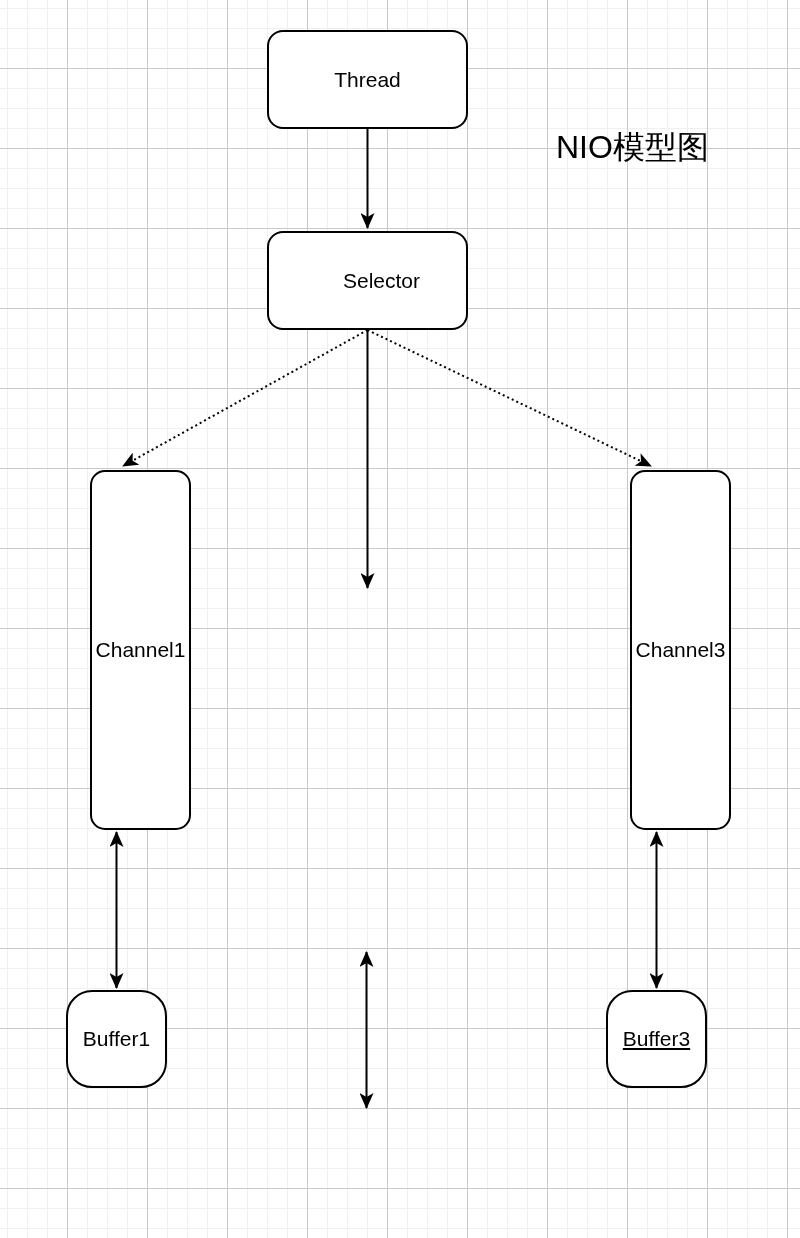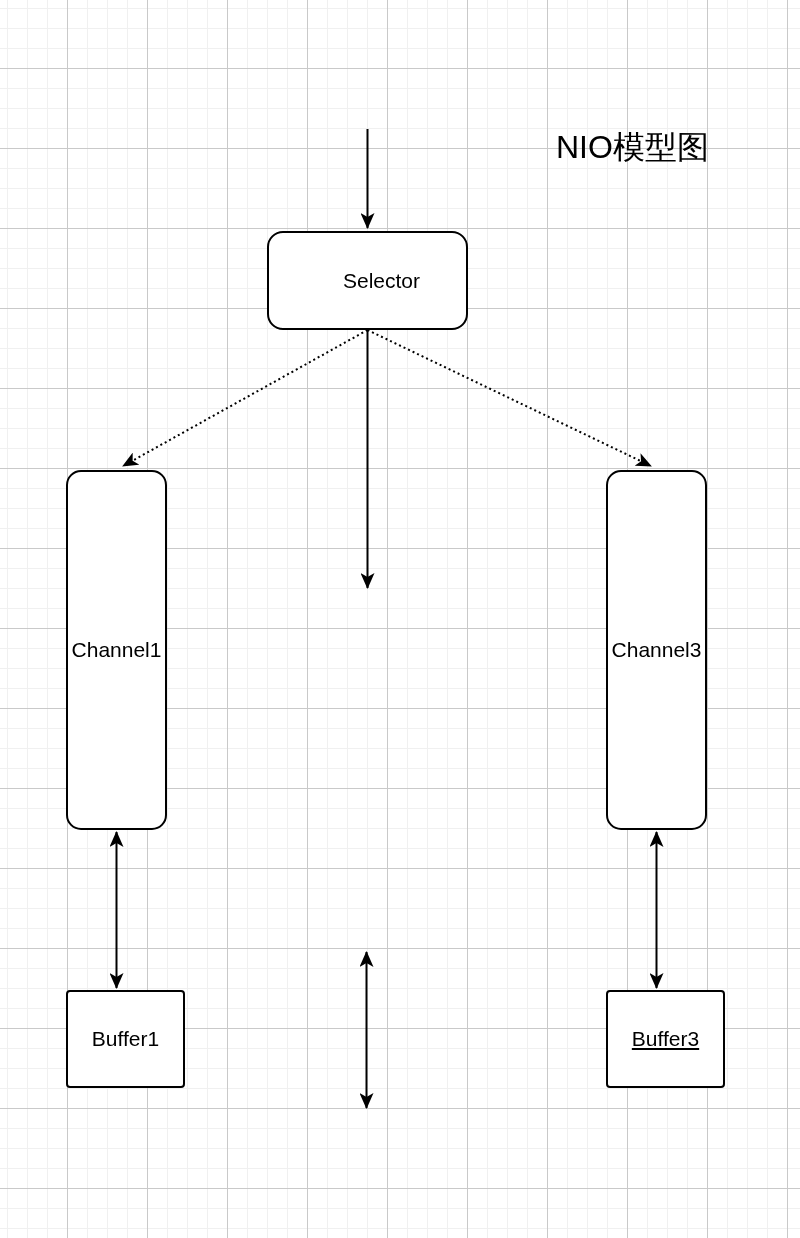--- a/index.html
+++ b/index.html
@@ -27,22 +27,22 @@
     background: #ffffff;
     border: 2px solid #000000;
     display: flex;
     align-items: center;
     justify-content: center;
     font-size: 21px;
     white-space: nowrap;
     overflow: visible;
   }
   .proc { width: 201px; height: 99px; border-radius: 16px; }
-  .channel { width: 101px; height: 360px; border-radius: 15px; }
-  .buffer { width: 119px; height: 98px; border-radius: 4px; }
+  .channel { width: 101px; height: 360px; border-radius: 15px; margin-left: 24px; }
+  .buffer { width: 101px; height: 98px; border-radius: 26px; }
   #node-thread   { left: 267px; top: 30px;  }
   #node-selector { left: 267px; top: 231px; padding-left: 28px; }
   #node-channel1 { left: 66px;  top: 470px; }
   #node-channel2 { left: 316px; top: 590px; }
   #node-channel3 { left: 606px; top: 470px; }
   #node-buffer1  { left: 66px;  top: 990px; }
   #node-buffer2  { left: 316px; top: 1110px; }
   #node-buffer3  { left: 606px; top: 990px; text-decoration: underline; }
   .diagram-title {
     position: absolute;
@@ -76,20 +76,23 @@
 
     <line x1="116.5" y1="832" x2="116.5" y2="988" stroke="#000000" stroke-width="2" marker-start="url(#arrow)" marker-end="url(#arrow)"></line>
 
     <line x1="366.5" y1="952" x2="366.5" y2="1108" stroke="#000000" stroke-width="2" marker-start="url(#arrow)" marker-end="url(#arrow)"></line>
 
     <line x1="656.5" y1="832" x2="656.5" y2="988" stroke="#000000" stroke-width="2" marker-start="url(#arrow)" marker-end="url(#arrow)"></line>
   </svg>
 
   <div class="diagram-title">NIO模型图</div>
 
+  <div class="node proc" id="node-thread">
+    <span>Thread</span>
+  </div>
 
   <div class="node proc" id="node-selector">
     <span>Selector</span>
   </div>
 
   <div class="node channel" id="node-channel1">
     <span>Channel1</span>
   </div>
 
 

